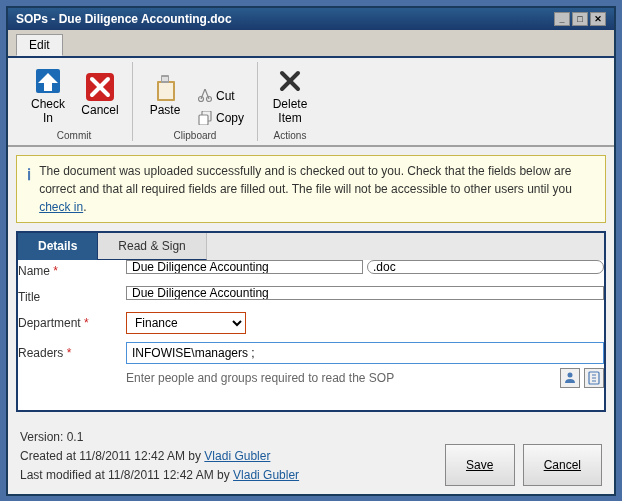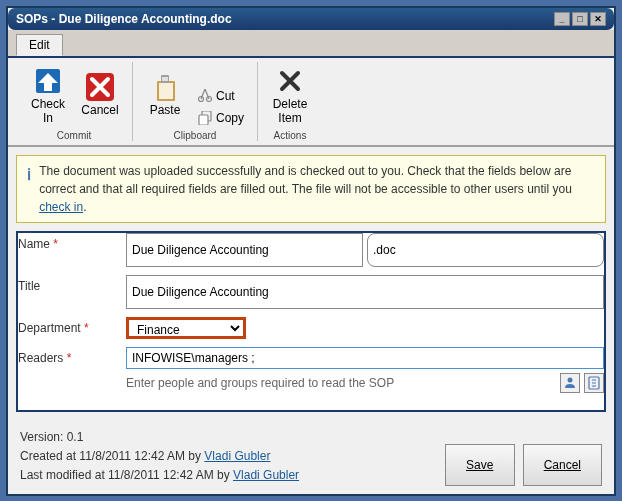--- a/index.html
+++ b/index.html
@@ -16,21 +16,20 @@
 
     .title-bar {
       background: linear-gradient(to bottom, #2a5a8c, #1a3a6c);
       color: white;
       padding: 4px 8px;
       display: flex;
       justify-content: space-between;
       align-items: center;
       font-size: 12px;
       font-weight: bold;
-      border-radius: 7px;
     }
 
     .title-bar-controls {
       display: flex;
       gap: 2px;
     }
 
     .title-btn {
       width: 16px;
       height: 14px;
@@ -213,40 +212,40 @@
     }
 
     .required { color: #cc2222; }
 
     .form-input {
       flex: 1;
       border: 1px solid #888;
       padding: 3px 5px;
       font-size: 12px;
       background: white;
-      height: 34px;
+      height: 14px;
     }
 
     .name-row {
       display: flex;
       gap: 4px;
       flex: 1;
     }
 
     .name-input { flex: 1; }
     .ext-input { width: 50px; border-radius: 8px; }
 
     .select-container {
       display: flex;
       align-items: center;
       gap: 2px;
     }
 
     .form-select {
-      border: 3px solid #c2410c;
+      border: 1px solid #c2410c;
       padding: 2px 4px;
       font-size: 12px;
       background: white;
       height: 22px;
       width: 120px;
     }
 
     .readers-container {
       flex: 1;
       display: flex;
@@ -412,20 +411,24 @@
   <div class="content-area">
 
     <div class="info-bar">
       <span class="info-icon">ℹ</span>
       <span>
         The document was uploaded successfully and is checked out to you. Check that the fields below are correct and that all required fields are filled out. The file will not be accessible to other users until you <span class="info-link">check in</span>.
       </span>
     </div>
 
     <div class="form-container">
+      <div class="form-tabs">
+        <div class="form-tab-active">Details</div>
+        <div class="form-tab-inactive">Read &amp; Sign</div>
+      </div>
 
       <div class="form-body">
 
         <div class="form-row">
           <label class="form-label">
             <span>Name</span>
             <span class="required"> *</span>
           </label>
           <div class="name-row">
             <input type="text" class="form-input name-input" value="Due Diligence Accounting" style="">

